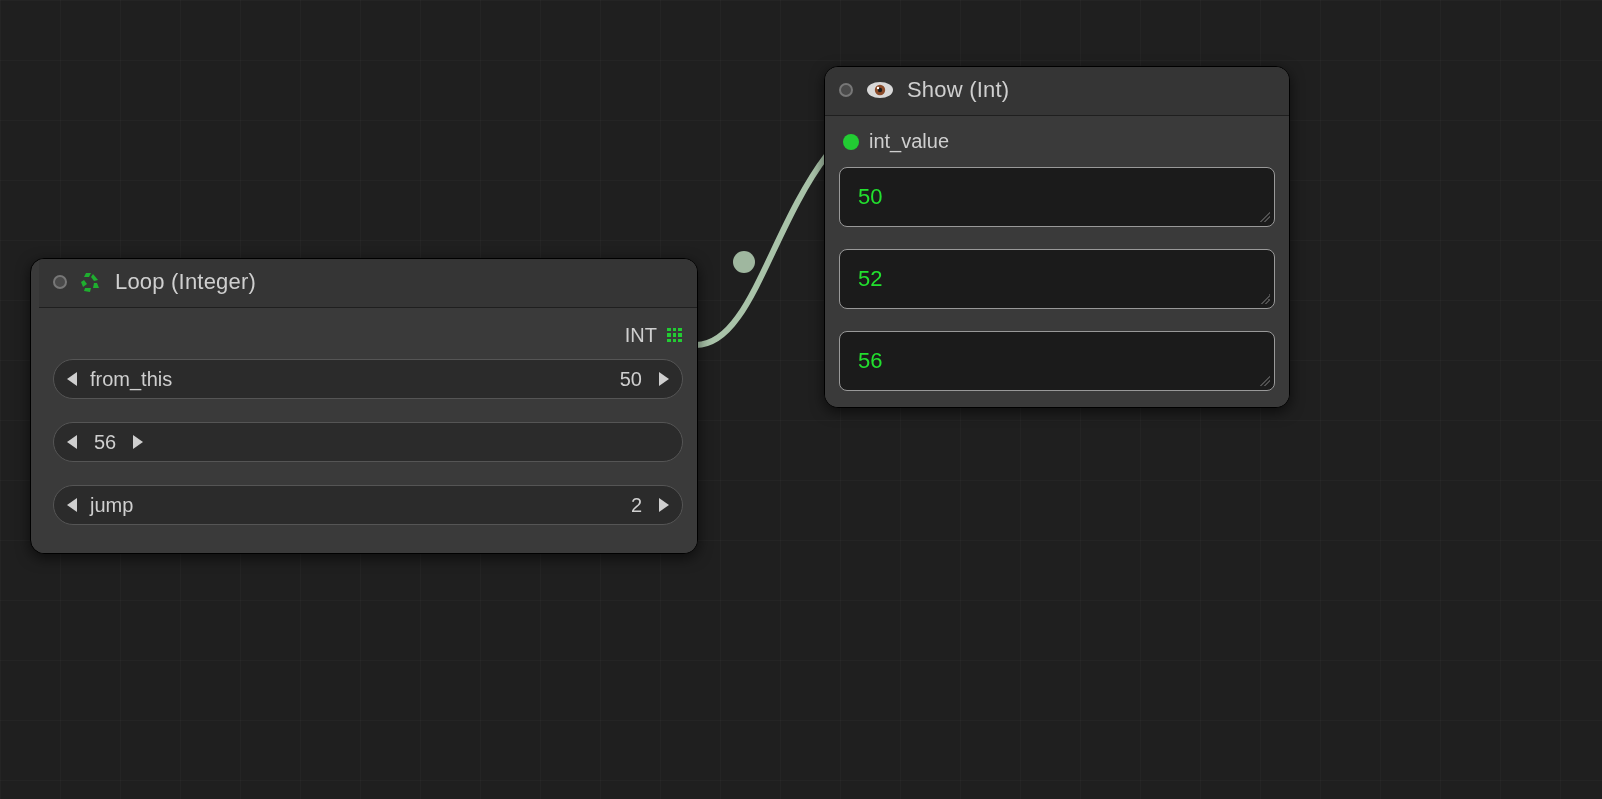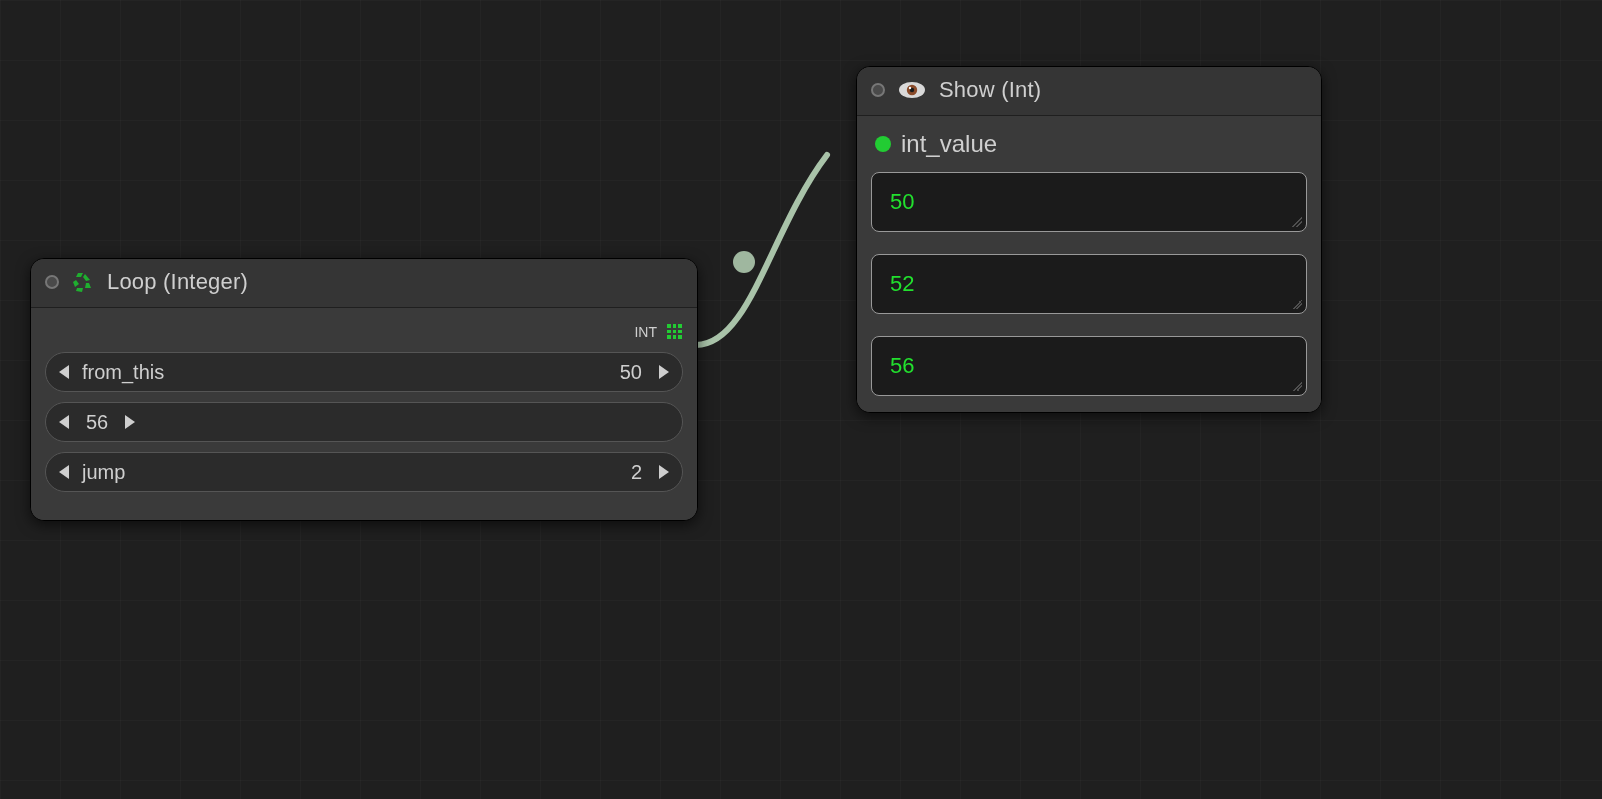--- a/index.html
+++ b/index.html
@@ -62,41 +62,41 @@
     padding: 10px 14px 16px 14px;
     background: #3a3a3a;
   }
   
   .output-row {
     display:flex;
     justify-content:flex-end;
     align-items:center;
     gap:10px;
     padding:6px 0 12px 0;
-    font-size:14px;
+    font-size:20px;
     color:#cfcfcf;
   }
   .port-grid {
     width:16px;height:16px;
     display:grid;
     grid-template-columns: repeat(3,3.5px);
     grid-template-rows: repeat(3,3.5px);
     gap:2px;
   }
   .port-grid span{ background:#22cc33; }
   
   .stepper {
     display:flex;
     align-items:center;
     background:#2b2b2b;
     border:1px solid #555;
     border-radius: 20px;
     height:40px;
     padding:0 6px;
-    margin-bottom:10px;
+    margin-bottom:23px;
   }
   .stepper:last-child{margin-bottom:12px;}
   .stepper-label {
     flex:1;
     font-size:20px;
     color:#cfcfcf;
     padding:0 6px;
   }
   .stepper-value {
     font-size:20px;
@@ -122,21 +122,21 @@
     border-top:7px solid transparent;
     border-bottom:7px solid transparent;
   }
 
   
   .input-row {
     display:flex;
     align-items:center;
     gap:10px;
     padding:4px 4px 14px 4px;
-    font-size:24px;
+    font-size:20px;
     color:#cfcfcf;
   }
   .input-port {
     width:16px;height:16px;border-radius:50%;
     background:#22cc33;
     flex:none;
   }
   .value-box {
     background:#1b1b1b;
     border:1px solid #999;
@@ -167,21 +167,21 @@
 </head>
 <body>
 
 <div class="grid"></div>
 
 <svg class="connections" width="1602" height="799">
   <path d="M 696 345  C 750 345, 770 230, 827 155" stroke="#a9c3a9" stroke-width="6" fill="none" stroke-linecap="round"></path>
   <circle cx="744" cy="262" r="11" class="conn-dot"></circle>
 </svg>
 
-<div class="node" style="left:30px; top:258px; width:668px;">
+<div class="node" style="left:30px; top:258px; width:668px;padding-left:8px;">
   <div class="node-header">
     <div class="status-dot"></div>
     <div class="recycle-icon">
       <svg viewBox="0 0 24 24" width="24" height="24">
         <g fill="#1fae2f">
           <path d="M7 3 L12 3 L10 7 L5 7 Z"></path>
           <path d="M14 4 L19 10 L15 11 L12 7 Z"></path>
           <path d="M18 13 L20 18 L14 18 L15 13 Z"></path>
           <path d="M5 10 L8 14 L4 17 L2 12 Z"></path>
           <path d="M6 18 L12 18 L11 22 L5 21 Z"></path>
@@ -221,21 +221,21 @@
 
     <div class="stepper">
       <div class="tri-btn tri-left"></div>
       <div class="stepper-label">jump</div>
       <div class="stepper-value">2</div>
       <div class="tri-btn tri-right"></div>
     </div>
   </div>
 </div>
 
-<div class="node" style="left:856px; top:66px; width:466px;">
+<div class="node" style="left:824px; top:66px; width:466px;">
   <div class="node-header">
     <div class="status-dot"></div>
     <div class="eye-icon">
       <svg viewBox="0 0 30 20" width="30" height="20">
         <ellipse cx="15" cy="10" rx="13" ry="8" fill="#d9d9d9"></ellipse>
         <circle cx="15" cy="10" r="5.2" fill="#8a4b2a"></circle>
         <circle cx="15" cy="10" r="2.2" fill="#1a1a1a"></circle>
         <circle cx="13" cy="8" r="1.2" fill="#ffffff"></circle>
       </svg>
     </div>

